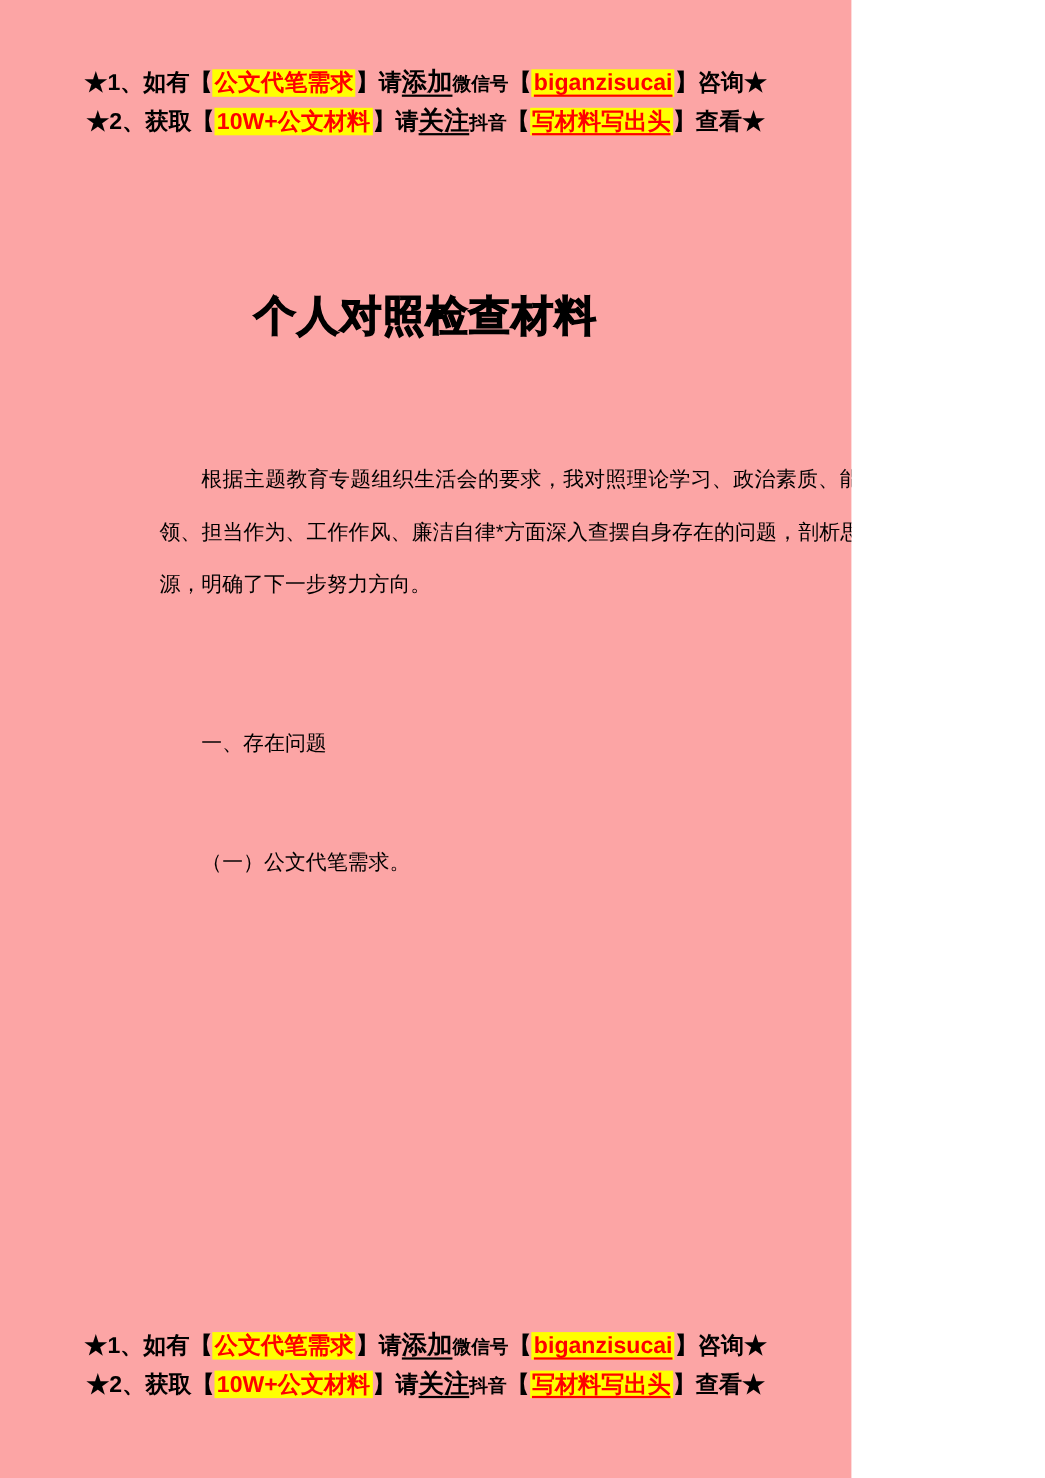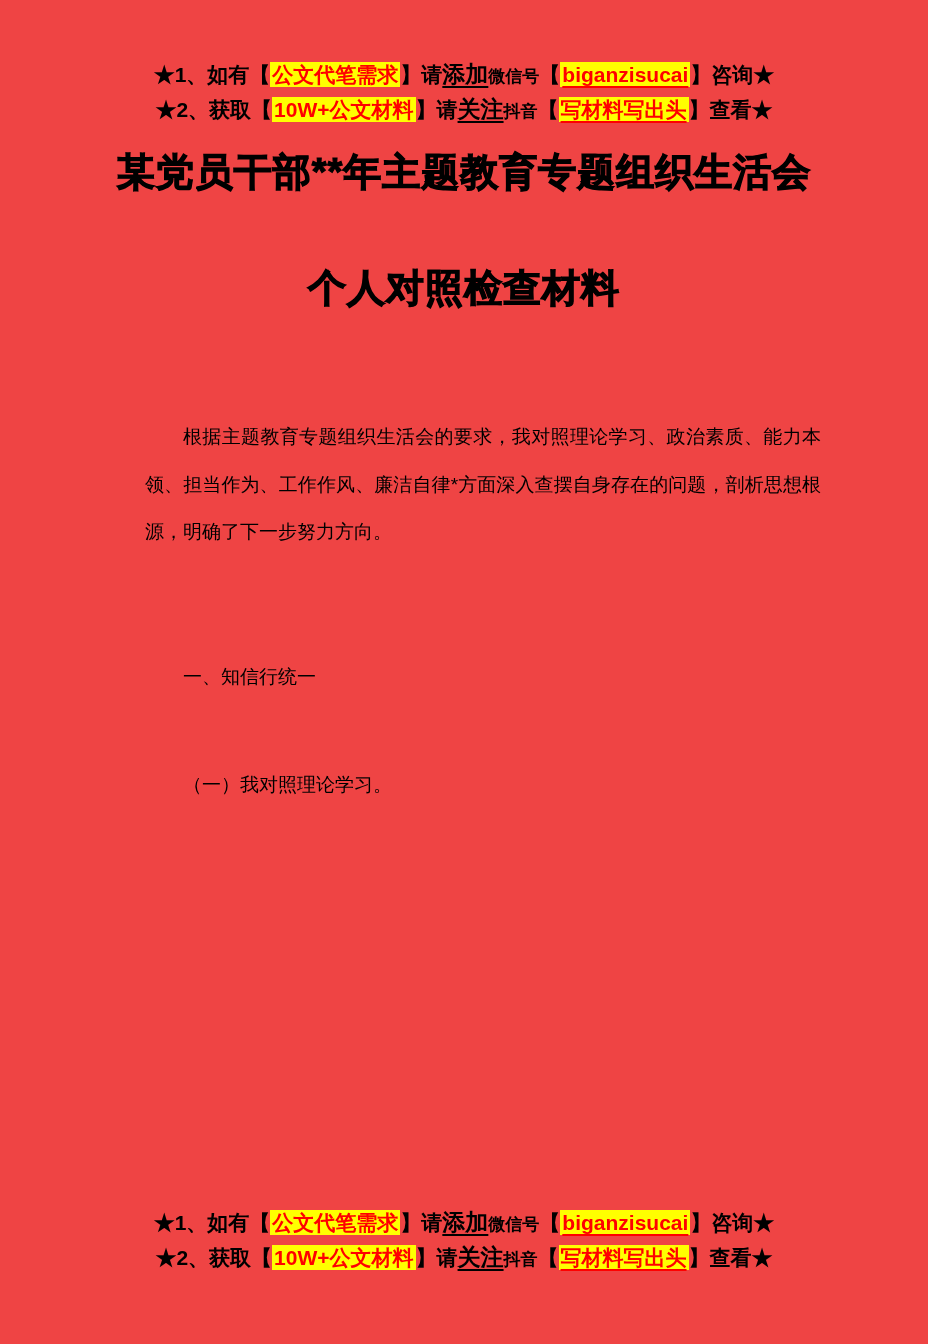--- a/index.html
+++ b/index.html
@@ -1,20 +1,20 @@
 <!DOCTYPE html>
 <html lang="zh"><head>
 <meta charset="utf-8">
 <style>
   html, body { margin: 0; padding: 0; background: #ffffff; }
   .page {
     position: relative;
-    width: 928px;
+    width: 774px;
     height: 1344px;
-    background: #ef4444;
+    background: #fca5a5;
     overflow: hidden;
     font-family: "Liberation Sans", sans-serif;
     color: #000000;
   }
 
   
   .promo { position: absolute; left: 0; right: 0; }
   .promo-top { top: 58px; }
   .promo-bottom { top: 1206px; }
   .promo-line {
@@ -72,26 +72,25 @@
 
   <div class="promo promo-top">
     <div class="promo-line">
       <span>★1、如有【</span><span class="hl">公文代笔需求</span><span>】请</span><span class="emph">添加</span><span class="small">微信号</span><span>【</span><span class="hl u">biganzisucai</span><span>】咨询★</span>
     </div>
     <div class="promo-line">
       <span>★2、获取【</span><span class="hl">10W+公文材料</span><span>】请</span><span class="emph">关注</span><span class="small">抖音</span><span>【</span><span class="hl u">写材料写出头</span><span>】查看★</span>
     </div>
   </div>
 
-  <h1 class="doc-title title-line1">某党员干部**年主题教育专题组织生活会</h1>
   <h1 class="doc-title title-line2">个人对照检查材料</h1>
 
   <p class="para p1">根据主题教育专题组织生活会的要求，我对照理论学习、政治素质、能力本领、担当作为、工作作风、廉洁自律*方面深入查摆自身存在的问题，剖析思想根源，明确了下一步努力方向。</p>
-  <p class="para heading">一、知信行统一</p>
-  <p class="para subheading">（一）我对照理论学习。</p>
+  <p class="para heading">一、存在问题</p>
+  <p class="para subheading">（一）公文代笔需求。</p>
 
   <div class="promo promo-bottom">
     <div class="promo-line">
       <span>★1、如有【</span><span class="hl">公文代笔需求</span><span>】请</span><span class="emph">添加</span><span class="small">微信号</span><span>【</span><span class="hl u">biganzisucai</span><span>】咨询★</span>
     </div>
     <div class="promo-line">
       <span>★2、获取【</span><span class="hl">10W+公文材料</span><span>】请</span><span class="emph">关注</span><span class="small">抖音</span><span>【</span><span class="hl u">写材料写出头</span><span>】查看★</span>
     </div>
   </div>
 

